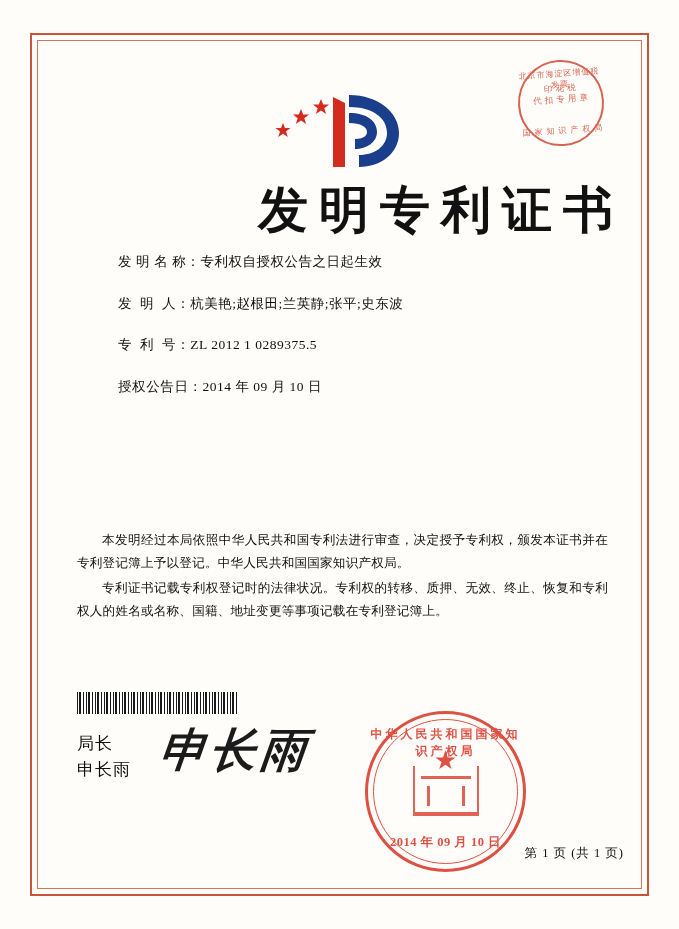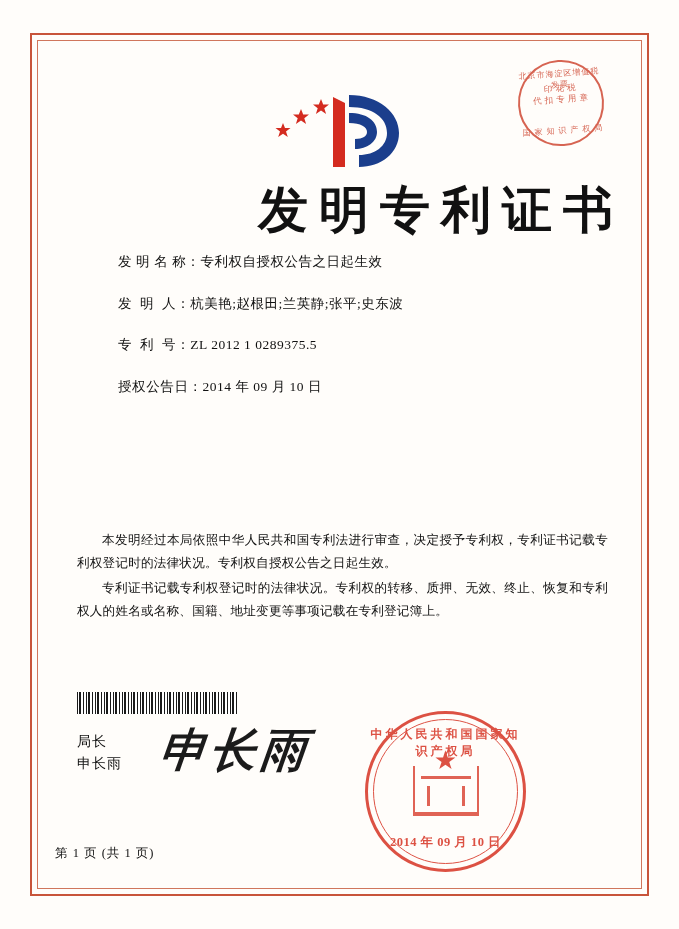--- a/index.html
+++ b/index.html
@@ -167,21 +167,21 @@
       #ffffff 4px, #ffffff 6px,
       #1a1a1a 6px, #1a1a1a 7px,
       #ffffff 7px, #ffffff 9px
     );
   }
   
   .sig-block {
     position: absolute;
     left: 22px;
     top: 676px;
-    font-size: 14px;
+    font-size: 17px;
     line-height: 1.55;
     color: #111;
     letter-spacing: 1px;
   }
   .signature-script {
     position: absolute;
     left: 105px;
     top: 665px;
     font-size: 46px;
     font-family: "DejaVu Serif", serif;
@@ -269,21 +269,21 @@
     color: #d83a2a;
     font-weight: bold;
     letter-spacing: 0.5px;
   }
   
   .footer {
     position: absolute;
     left: 0;
     right: 0;
     bottom: 12px;
-    text-align: left;
+    text-align: right;
     font-size: 12.5px;
     color: #111;
     letter-spacing: 1px;
   }
 </style>
 </head>
 <body>
 
 <div class="page">
 
@@ -331,21 +331,21 @@
         <span class="field-label">专  利  号：</span>
         <span class="field-value">ZL 2012 1 0289375.5</span>
       </div>
       <div class="field-row">
         <span class="field-label">授权公告日：</span>
         <span class="field-value">2014 年 09 月 10 日</span>
       </div>
     </div>
 
     <div class="body-text">
-      <p>本发明经过本局依照中华人民共和国专利法进行审查，决定授予专利权，专利证书记载专利权登记时的法律状况。专利权自授权公告之日起生效。</p>
+      <p>本发明经过本局依照中华人民共和国专利法进行审查，决定授予专利权，颁发本证书并在专利登记簿上予以登记。中华人民共和国国家知识产权局。</p>
       <p>专利证书记载专利权登记时的法律状况。专利权的转移、质押、无效、终止、恢复和专利权人的姓名或名称、国籍、地址变更等事项记载在专利登记簿上。</p>
     </div>
 
     <div class="barcode"></div>
 
     <div class="sig-block">
       <div>局长</div>
       <div>申长雨</div>
     </div>
 

